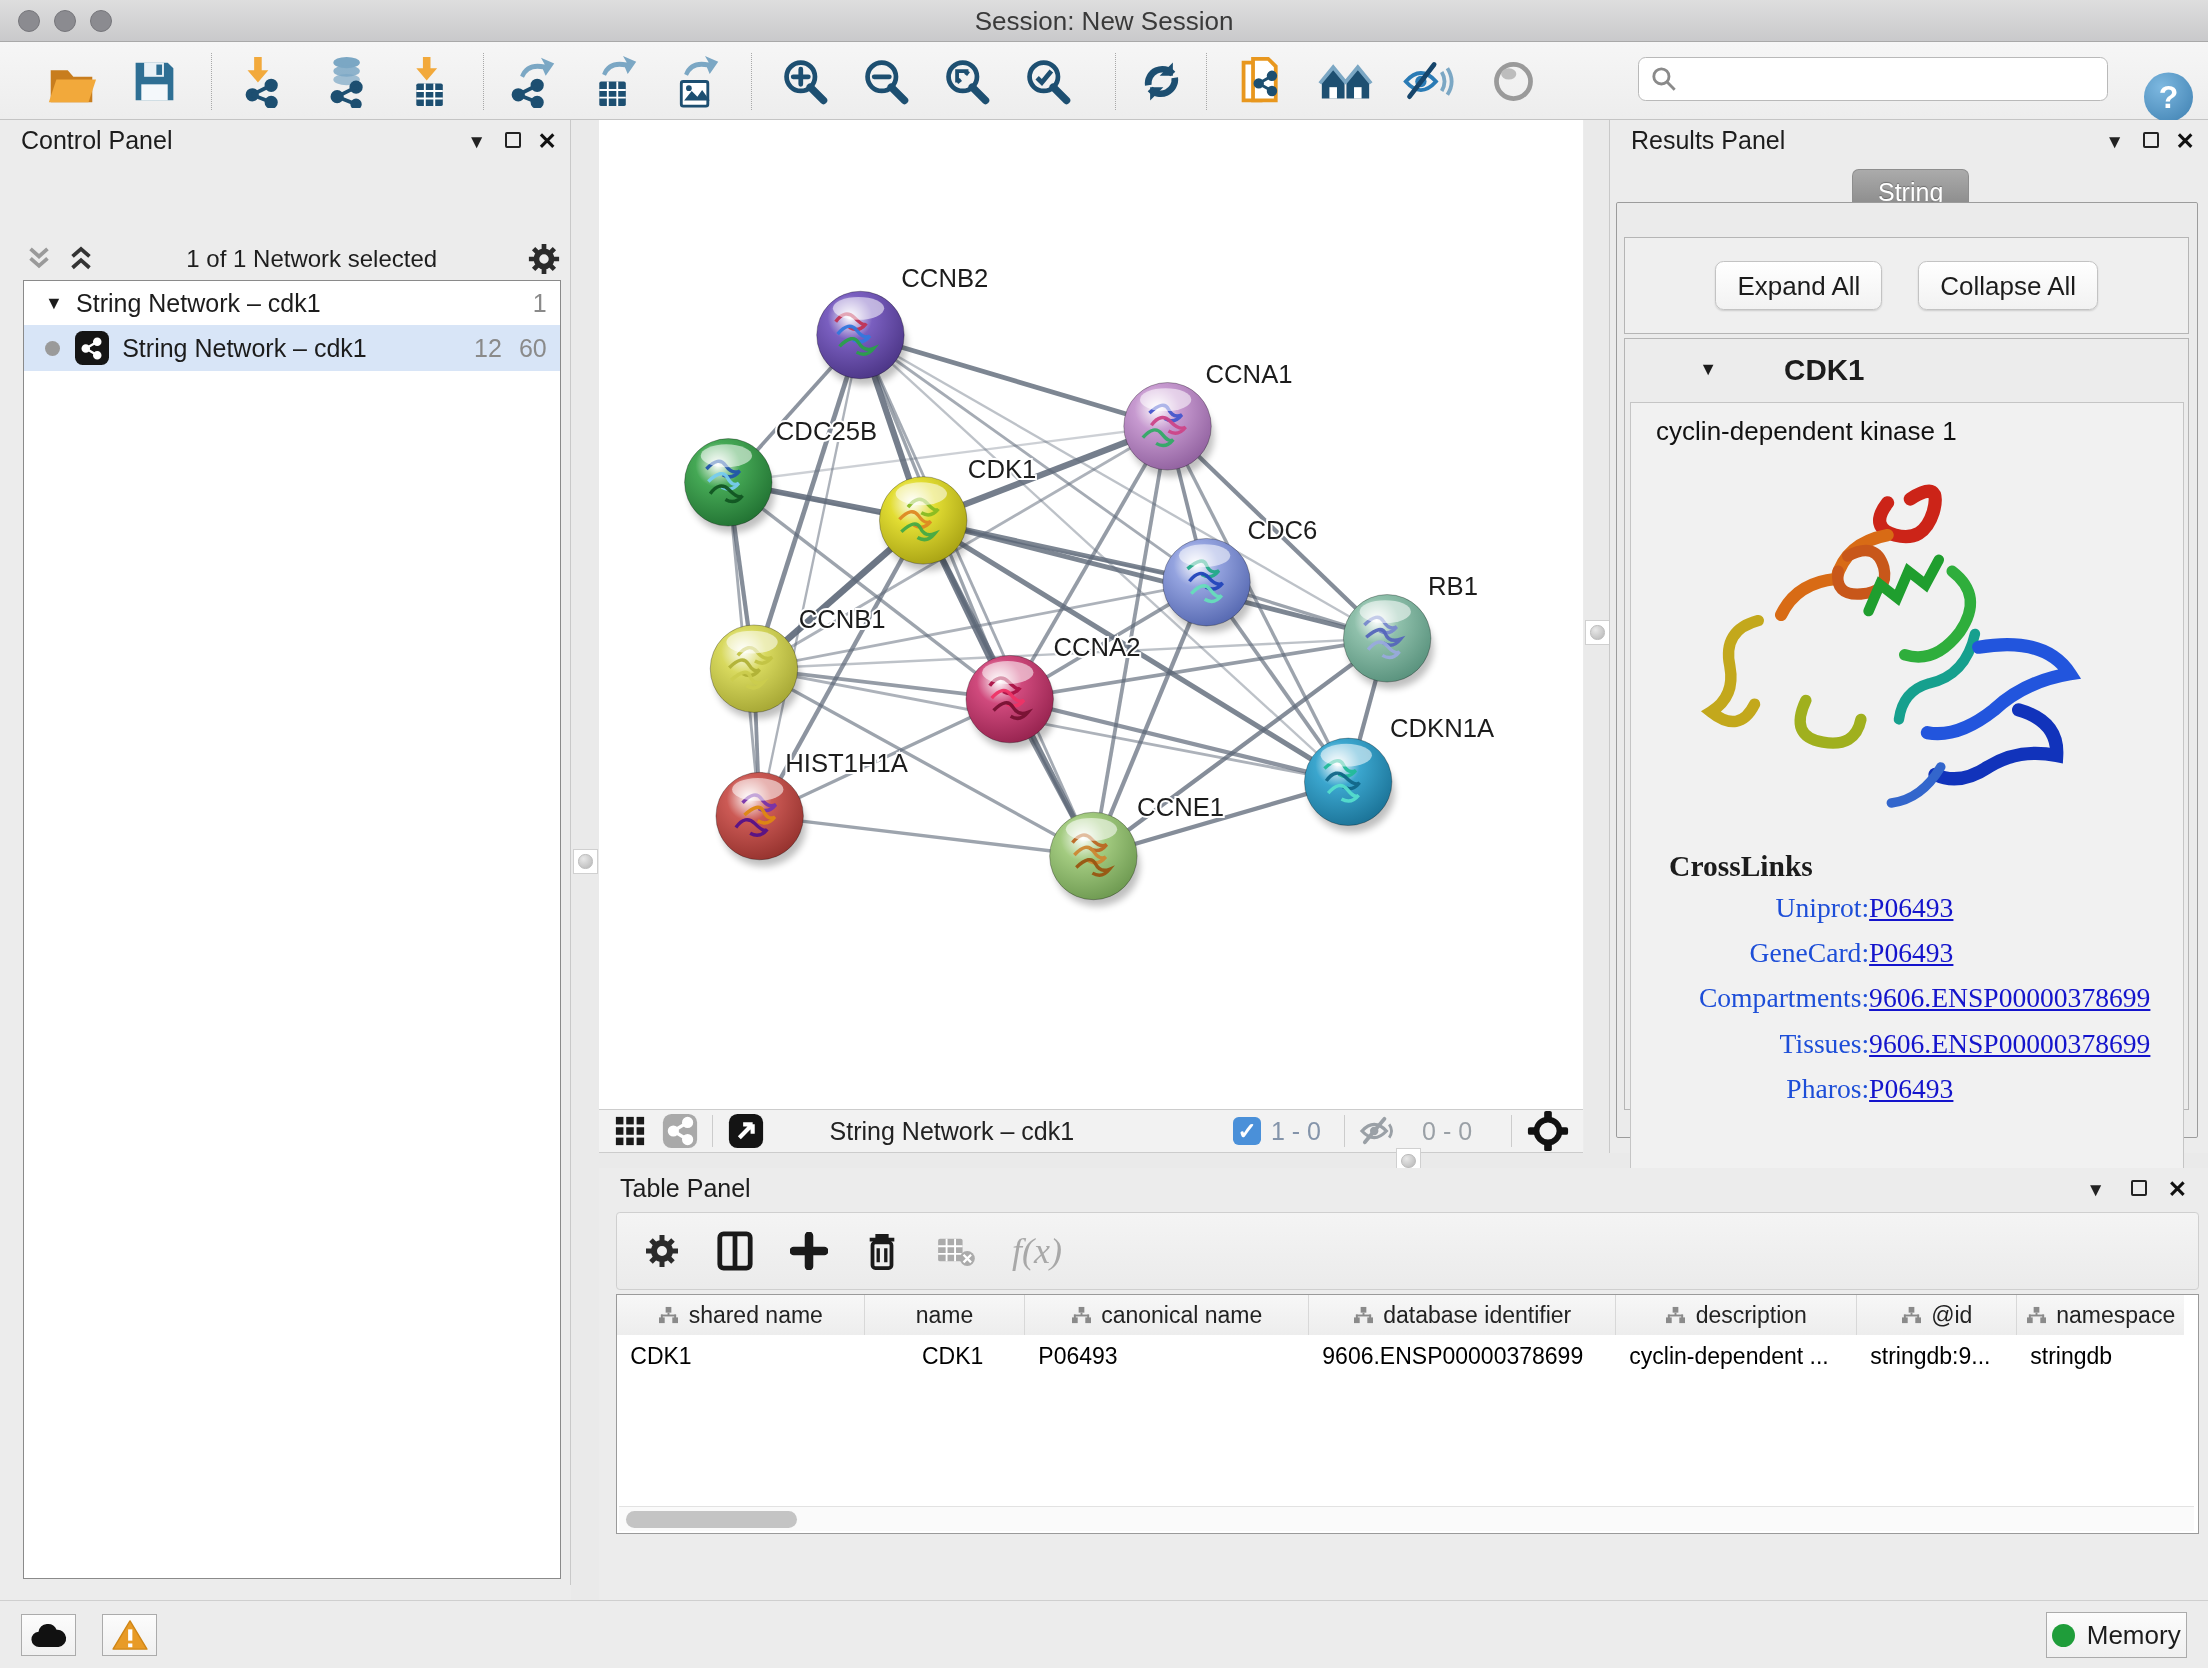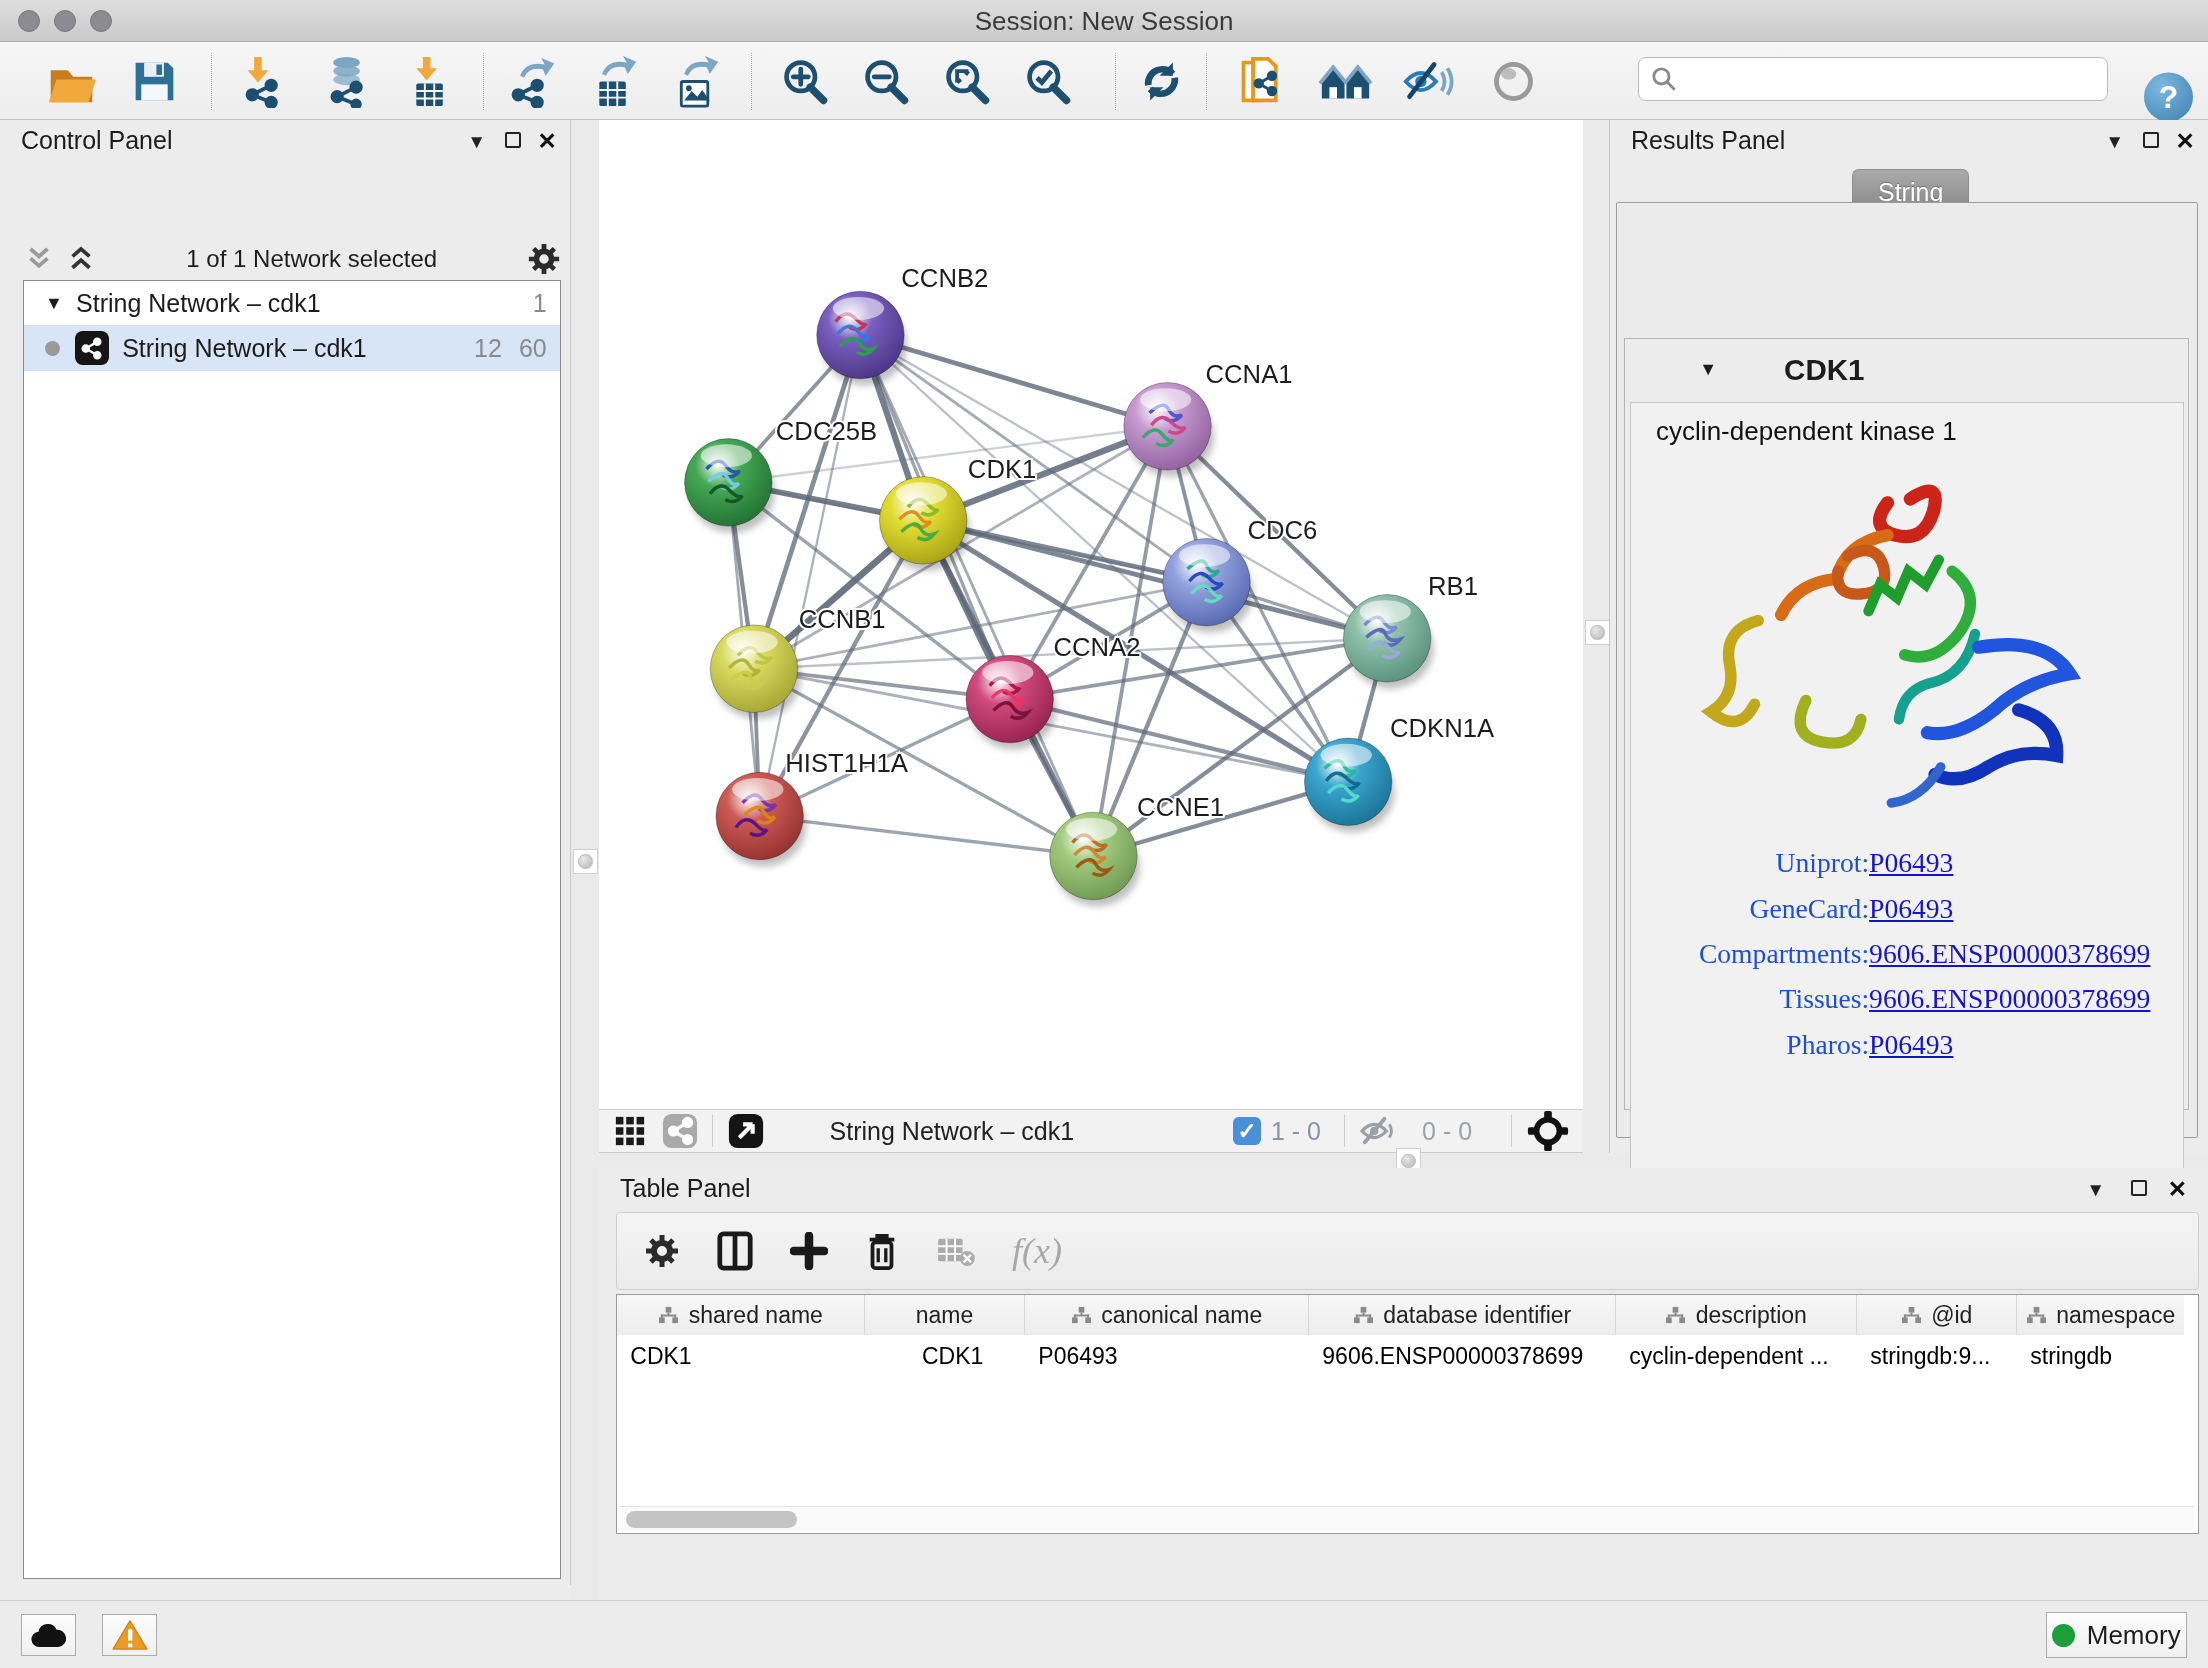--- a/index.html
+++ b/index.html
@@ -610,20 +610,24 @@
   <div class="win-ctrls" style="right:49px;top:12.4px">
       <span class="wc-float"></span>
     </div>
   <div class="win-ctrls" style="right:13.3px;top:7.6px">
       <span class="wc-close">✕</span>
     </div>
 
   <div class="rp-tab"><span class="tab sel">String</span></div>
 
   <div class="rp-box">
+    <div class="rp-btnrow">
+      <span class="rp-btn">Expand All</span>
+      <span class="rp-btn">Collapse All</span>
+    </div>
 
     <div class="entry-box">
       <div class="entry-head">
         <span style="font-size:18px;margin:0 67px 0 74px">▼</span>
         <span>CDK1</span>
       </div>
       <div class="entry-body">
         <div class="entry-desc">cyclin-dependent kinase 1</div>
 
         <svg width="447" height="380" viewBox="0 0 470 400" style="display:block;margin:13.3px auto 0">
@@ -635,20 +639,21 @@
             <path d="M128 252 q-18 38 18 44 q34 6 40 -24" stroke="#a0b01e" stroke-width="12"></path>
             <path d="M268 104 l-14 26 -18 -14 -12 28 -18 -14 -12 28" stroke="#1f9e2e" stroke-width="11"></path>
             <path d="M282 116 q34 26 8 64 q-26 34 -58 24" stroke="#2fae3c" stroke-width="12"></path>
             <path d="M306 182 q-10 44 -48 52 q-28 8 -32 38" stroke="#16a08e" stroke-width="11"></path>
             <path d="M310 196 q70 -12 96 28 q-48 8 -80 38 q-38 30 -70 24" stroke="#2255dd" stroke-width="14"></path>
             <path d="M352 262 q42 12 40 48 q-40 -8 -72 12 q-30 20 -56 8" stroke="#1133bb" stroke-width="14"></path>
             <path d="M270 322 q-20 34 -52 38" stroke="#3366cc" stroke-width="10"></path>
           </g>
         </svg>
 
+        <div class="xl-title">CrossLinks</div>
         <div class="xl-row">
             <span class="xl-label">Uniprot:</span>
             <span class="xl-link">P06493</span>
           </div>
         <div class="xl-row">
             <span class="xl-label">GeneCard:</span>
             <span class="xl-link">P06493</span>
           </div>
         <div class="xl-row">
             <span class="xl-label">Compartments:</span>

